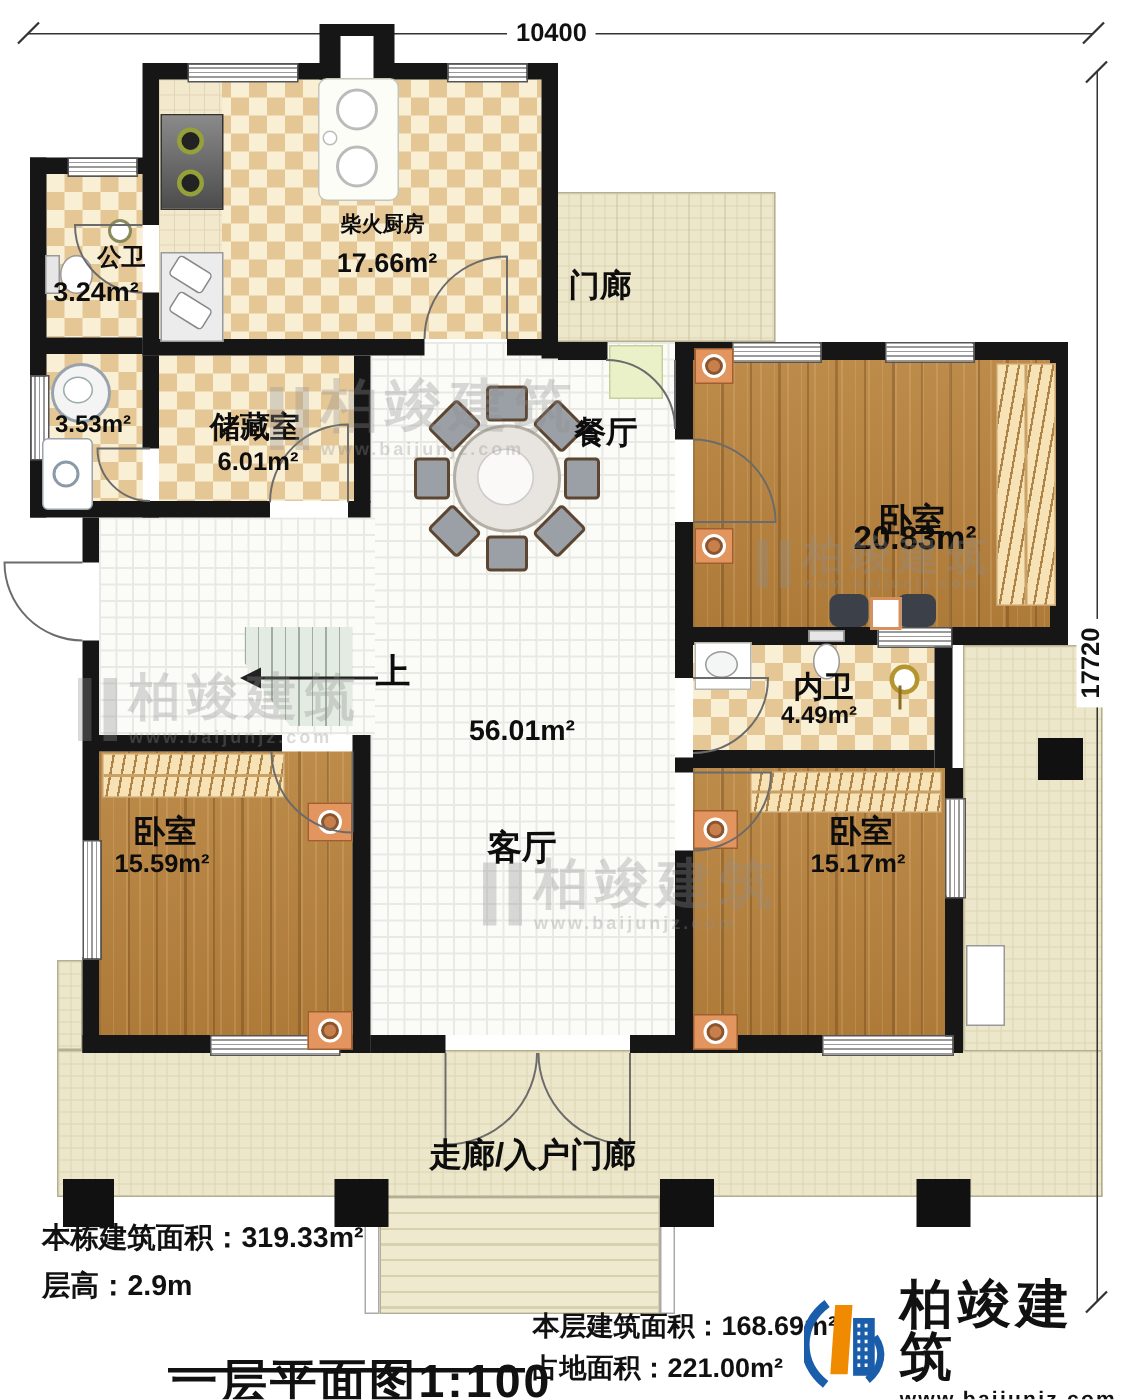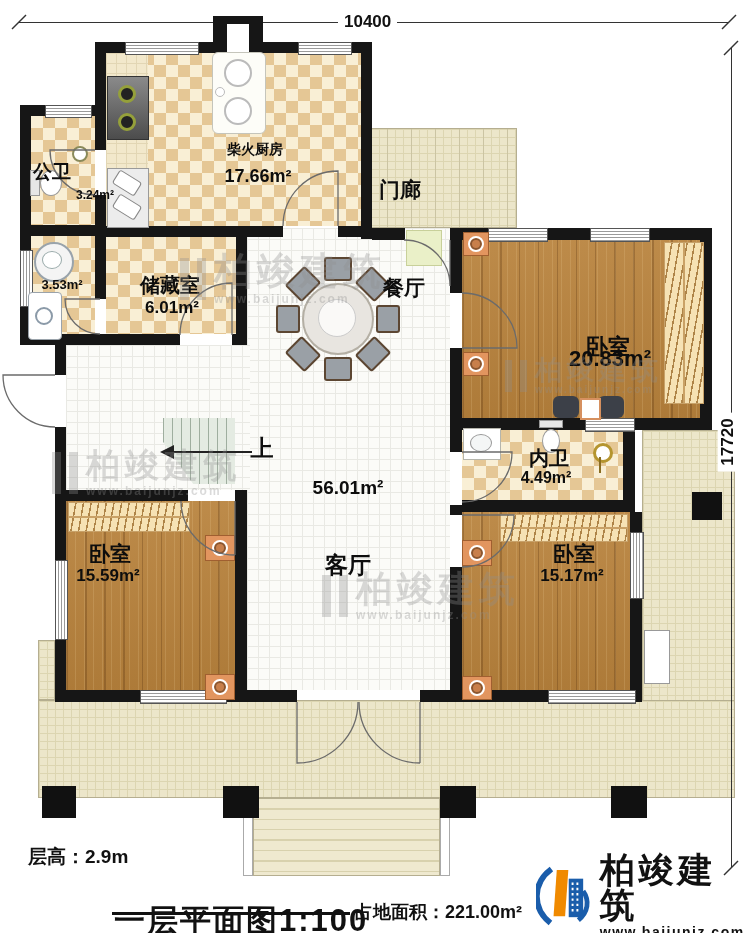--- a/index.html
+++ b/index.html
@@ -262,39 +262,40 @@
     </g>
     <polygon points="160,452 174,445 174,459" fill="#222"></polygon>
     <g stroke="#333" stroke-width="1.5">
       <line x1="12" y1="29" x2="26" y2="15"></line>
       <line x1="722" y1="29" x2="736" y2="15"></line>
       <line x1="724" y1="55" x2="738" y2="41"></line>
       <line x1="724" y1="875" x2="738" y2="861"></line>
     </g>
   </svg>
 
-  <div class="label" style="left:52px;top:172px;font-size:19px;">公卫</div>
-  <div class="label" style="left:64px;top:195px;font-size:12px;margin-left:31px;">3.24m²</div>
-  <div class="label" style="left:62px;top:284px;font-size:13px;">3.53m²</div>
+  <div class="label" style="left:81px;top:172px;font-size:16px;">公卫</div>
+  <div class="label" style="left:64px;top:195px;font-size:18px;">3.24m²</div>
+  <div class="label" style="left:62px;top:284px;font-size:16px;">3.53m²</div>
   <div class="label" style="left:255px;top:150px;font-size:14px;">柴火厨房</div>
   <div class="label" style="left:258px;top:176px;font-size:18px;">17.66m²</div>
   <div class="label" style="left:170px;top:285px;font-size:20px;font-family:Liberation Mono, monospace;">储藏室</div>
   <div class="label" style="left:172px;top:308px;font-size:17px;">6.01m²</div>
   <div class="label" style="left:400px;top:190px;font-size:21px;">门廊</div>
   <div class="label" style="left:404px;top:288px;font-size:21px;">餐厅</div>
   <div class="label" style="left:608px;top:347px;font-size:22px;">卧室</div>
   <div class="label" style="left:610px;top:359px;font-size:22px;">20.83m²</div>
   <div class="label" style="left:549px;top:458px;font-size:20px;">内卫</div>
   <div class="label" style="left:546px;top:478px;font-size:16px;">4.49m²</div>
   <div class="label" style="left:348px;top:488px;font-size:19px;">56.01m²</div>
   <div class="label" style="left:348px;top:565px;font-size:23px;">客厅</div>
   <div class="label" style="left:110px;top:554px;font-size:21px;">卧室</div>
   <div class="label" style="left:108px;top:576px;font-size:17px;">15.59m²</div>
   <div class="label" style="left:574px;top:554px;font-size:21px;">卧室</div>
   <div class="label" style="left:572px;top:576px;font-size:17px;">15.17m²</div>
+  <div class="label" style="left:355px;top:770px;font-size:22px;">走廊/入户门廊</div>
   <div class="label" style="left:262px;top:448px;font-size:23px;">上</div>
 
   <div class="wm" style="left:180px;top:252px;">
     <div class="wm-bars"></div>
     <div>
         <div class="wm-name" style="font-size:38px;">柏竣建筑</div>
          <div class="wm-url">www.baijunjz.com</div>
       </div>
   </div>
   <div class="wm" style="left:52px;top:448px;">
@@ -312,27 +313,33 @@
       </div>
   </div>
   <div class="wm" style="left:322px;top:570px;">
     <div class="wm-bars"></div>
     <div>
         <div class="wm-name" style="font-size:36px;">柏竣建筑</div>
          <div class="wm-url">www.baijunjz.com</div>
       </div>
   </div>
 
+  <div class="footer-text" style="left:28px;top:812px;font-size:19px;">
+    <span>本栋建筑面积：</span><span>319.33m²</span>
+  </div>
   <div class="footer-text" style="left:28px;top:844px;font-size:19px;">
     <span>层高：</span><span>2.9m</span>
   </div>
   <div class="footer-text" style="left:114px;top:872px;font-size:31px;letter-spacing:2px;margin-top:28px;">
     <span>一层平面图</span><span>1:100</span>
   </div>
   <div class="abs" style="left:112px;top:912px;width:238px;height:3px;background:#111;z-index:40;"></div>
+  <div class="footer-text" style="left:355px;top:872px;font-size:18px;">
+    <span>本层建筑面积：</span><span>168.69m²</span>
+  </div>
   <div class="footer-text" style="left:355px;top:900px;font-size:18px;">
     <span>占地面积：</span><span>221.00m²</span>
   </div>
 
   <div class="logo">
     <svg width="58" height="66" viewBox="0 0 58 66">
       <path d="M16,5 C-4,20 -4,46 15,61" stroke="#1a5dab" stroke-width="6" fill="none"></path>
       <rect x="22" y="6" width="12" height="48" fill="#f08a00" transform="skewX(-4)"></rect>
       <rect x="34" y="15" width="15" height="40" fill="#1a5dab"></rect>
       <g stroke="#fff" stroke-width="2" stroke-dasharray="2.5,3">

